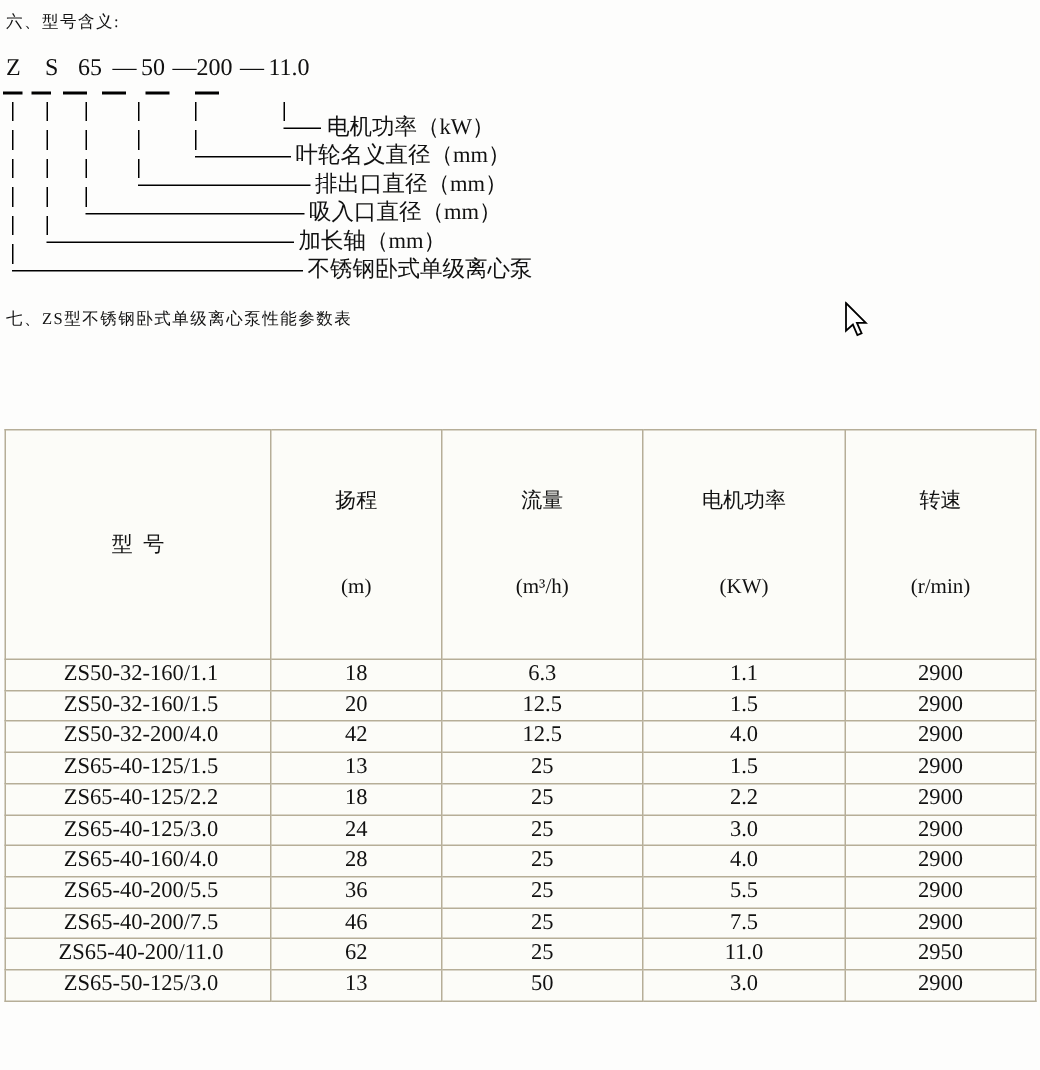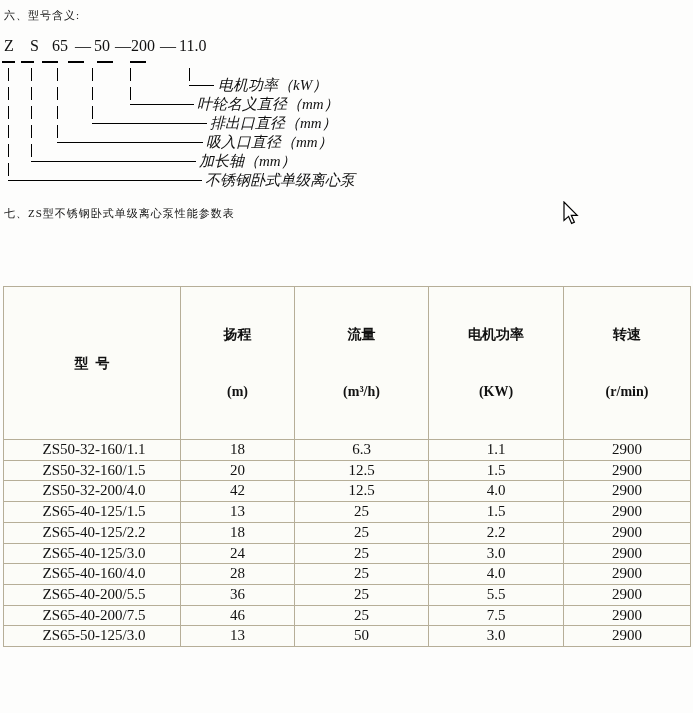--- a/index.html
+++ b/index.html
@@ -39,21 +39,20 @@
     width: 1px;
     background-image: repeating-linear-gradient(to bottom, #000 0px, #000 13px, transparent 13px, transparent 19px);
   }
   .conn-h { height: 1px; background: #000; }
 
   
   .diag-label {
     font-size: 15px;
     line-height: 17px;
     white-space: pre;
-    font-style: italic;
   }
 
   
   #spec-table {
     position: absolute;
     left: 3px;
     top: 286px;
     width: 687px;
     border-collapse: collapse;
     table-layout: fixed;
@@ -63,21 +62,21 @@
   #spec-table td, #spec-table th {
     border: 1px solid #b6ae98;
     font-weight: normal;
     text-align: center;
     vertical-align: middle;
     font-size: 15px;
     padding: 0;
     overflow: hidden;
     white-space: pre;
   }
-  #spec-table thead th { height: 44px; font-size: 14px; line-height: 19px; font-weight: bold; }
+  #spec-table thead th { height: 44px; font-size: 14px; line-height: 19px; }
   #spec-table tbody td { height: 19.7px; line-height: 19.7px; }
   #spec-table td.cell-left { text-align: center; padding-left: 4px; }
 
   
   #cursor { left: 563px; top: 201px; }
 </style>
 </head>
 <body>
 
 <div class="abs sec-title" id="title-6">六、型号含义:</div>
@@ -213,20 +212,27 @@
         <td>2900</td>
       </tr>
       <tr>
         <td class="cell-left">ZS65-40-200/7.5</td>
         <td>46</td>
         <td>25</td>
         <td>7.5</td>
         <td>2900</td>
       </tr>
       <tr>
+        <td class="cell-left">ZS65-40-200/11.0</td>
+        <td>62</td>
+        <td>25</td>
+        <td>11.0</td>
+        <td>2950</td>
+      </tr>
+      <tr>
         <td class="cell-left">ZS65-50-125/3.0</td>
         <td>13</td>
         <td>50</td>
         <td>3.0</td>
         <td>2900</td>
       </tr>
     </tbody>
 </table>
 
 <svg id="cursor" class="abs" width="18" height="26" viewBox="0 0 18 26">

